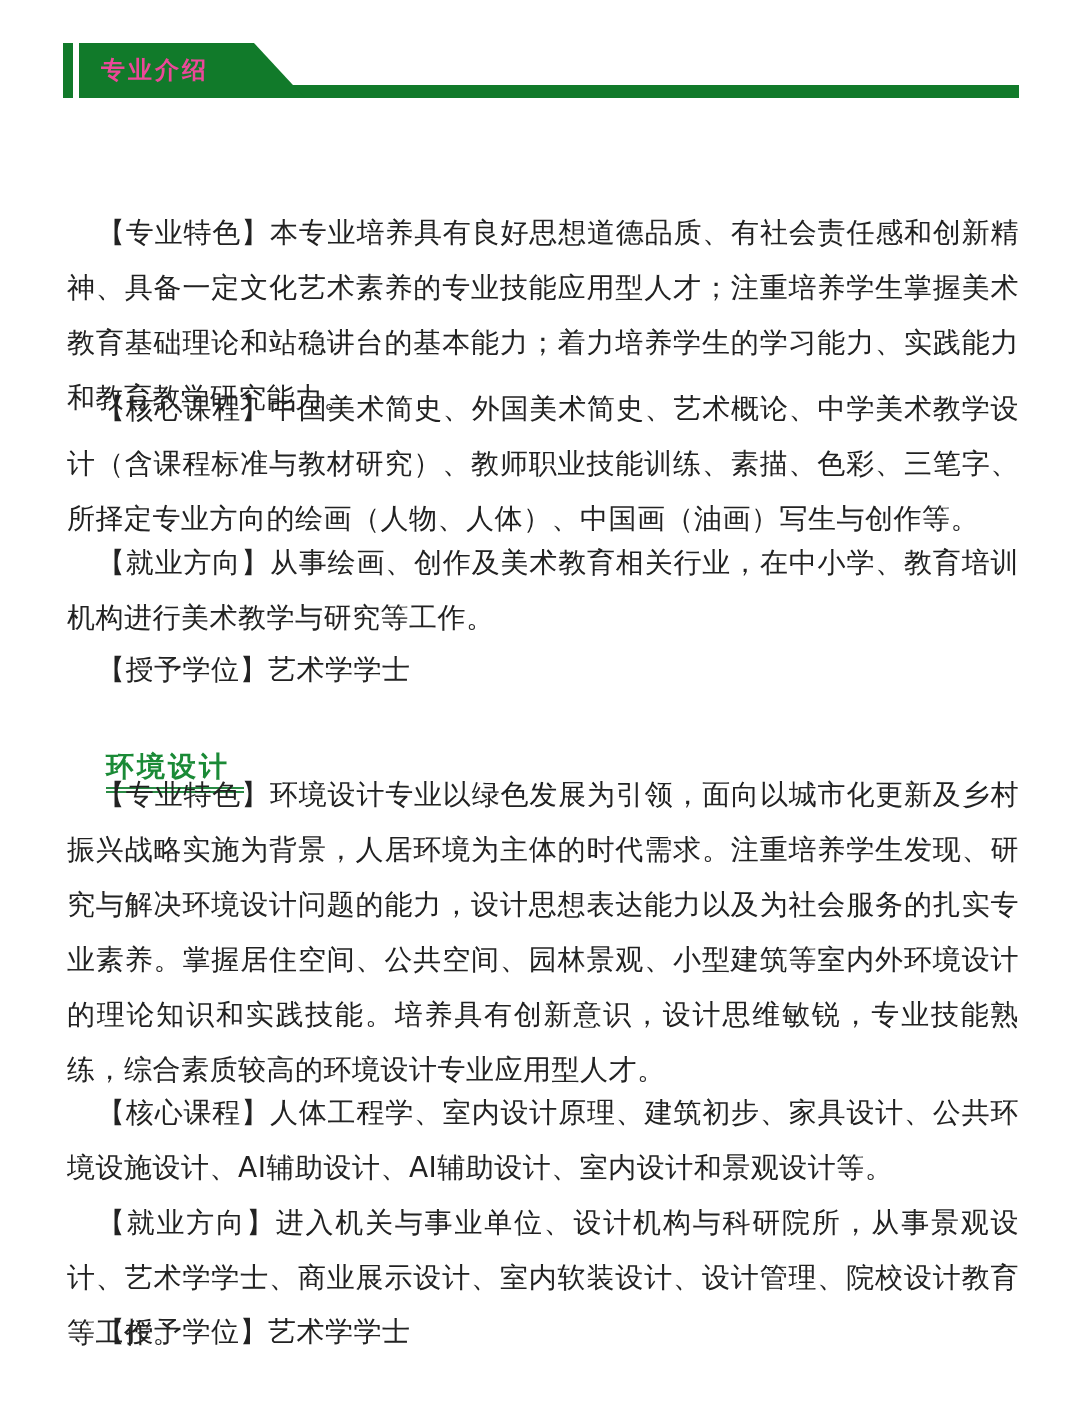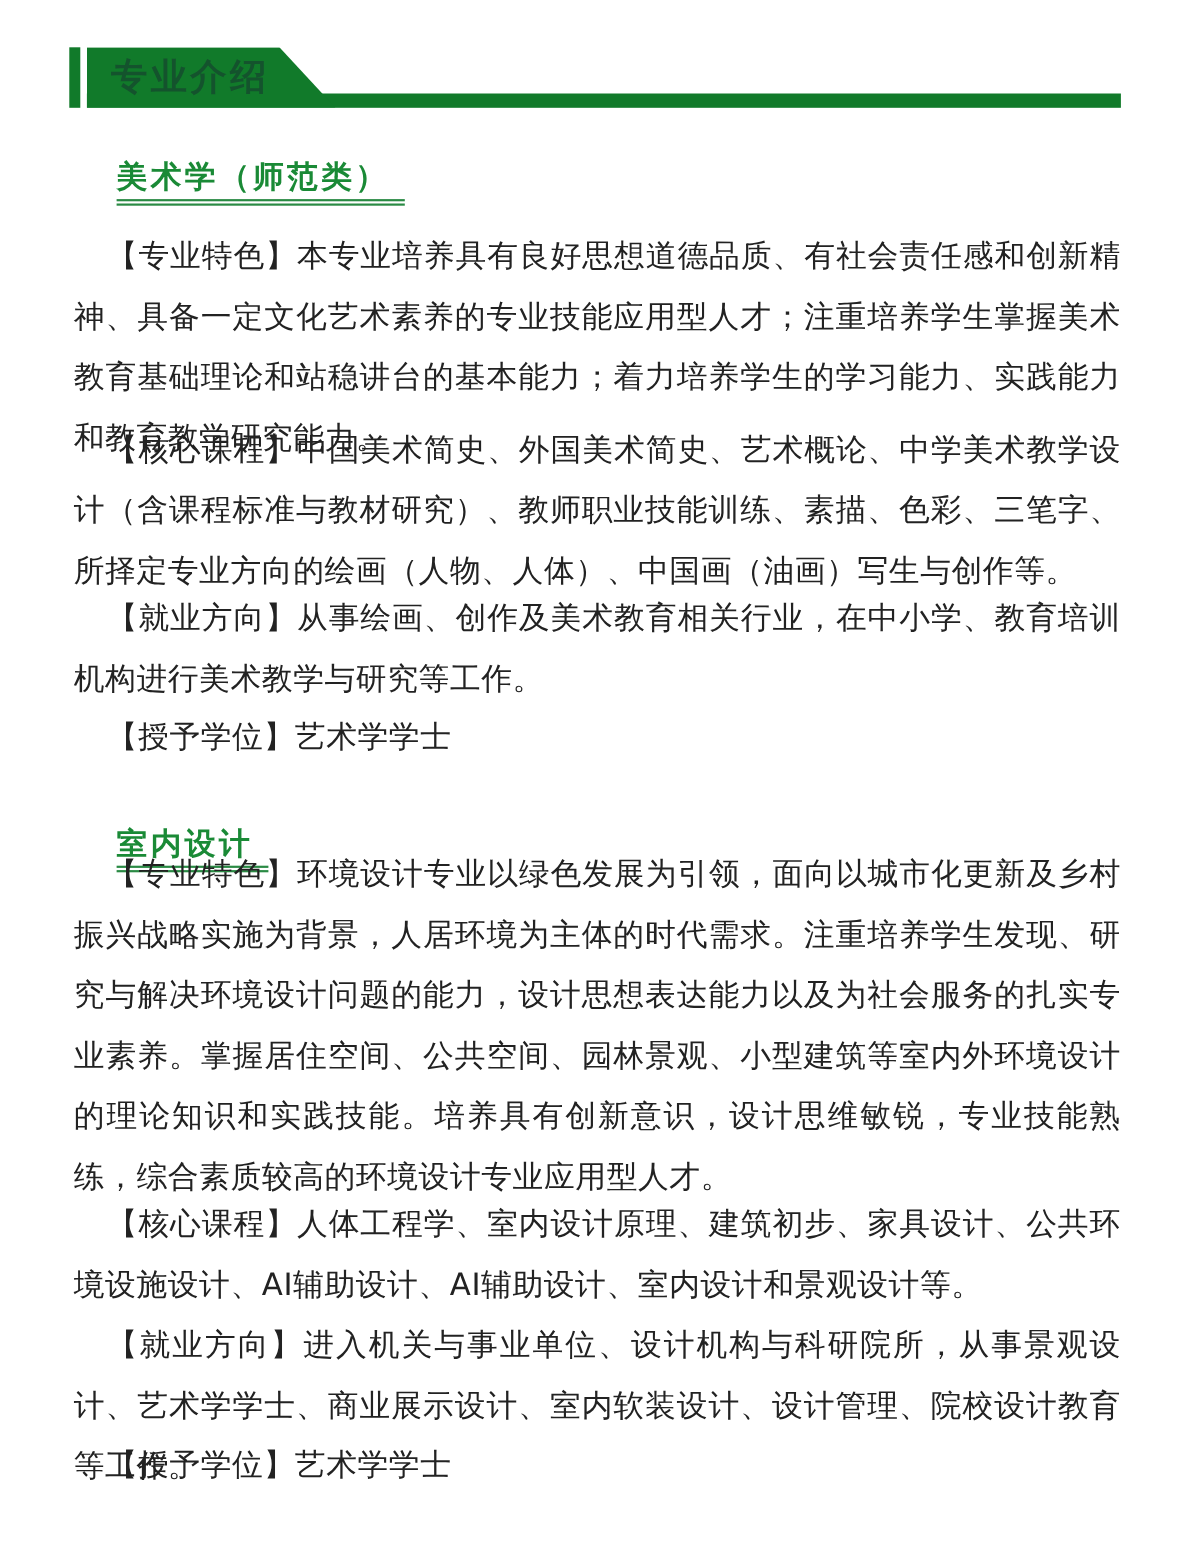--- a/index.html
+++ b/index.html
@@ -45,23 +45,23 @@
       left: 16px;
       top: 42px;
       width: 940px;
       height: 13px;
       background: #117a2a;
     }
     .banner-title {
       position: absolute;
       left: 38px;
       top: 8px;
-      font-size: 33px;
+      font-size: 24px;
       line-height: 38px;
-      color: #14532d;
+      color: #ec4899;
       letter-spacing: 3px;
       font-weight: bold;
       font-family: "DejaVu Sans", sans-serif;
     }
 
     
     .section-heading {
       position: absolute;
       left: 106px;
     }
@@ -101,34 +101,33 @@
 <body>
 
 <div class="banner">
   <div class="banner-stripe"></div>
   <div class="banner-line"></div>
   <div class="banner-tab"></div>
   <div class="banner-title">专业介绍</div>
 </div>
 
 <div class="section-heading" style="top:144px;">
-  <div class="section-title">美术学（师范类）</div>
   <div class="double-underline"></div>
 </div>
 
 <p class="para" style="top:205px;"><span class="label">【专业特色】</span><span>本专业培养具有良好思想道德品质、有社会责任感和创新精神、具备一定文化艺术素养的专业技能应用型人才；注重培养学生掌握美术教育基础理论和站稳讲台的基本能力；着力培养学生的学习能力、实践能力和教育教学研究能力。</span></p>
 
 <p class="para" style="top:381px;"><span class="label">【核心课程】</span><span>中国美术简史、外国美术简史、艺术概论、中学美术教学设计（含课程标准与教材研究）、教师职业技能训练、素描、色彩、三笔字、所择定专业方向的绘画（人物、人体）、中国画（油画）写生与创作等。</span></p>
 
 <p class="para" style="top:535px;font-family:Liberation Serif, serif;"><span class="label">【就业方向】</span><span>从事绘画、创作及美术教育相关行业，在中小学、教育培训机构进行美术教学与研究等工作。</span></p>
 
 <p class="para" style="top:642px;"><span class="label">【授予学位】</span><span>艺术学学士</span></p>
 
 <div class="section-heading" style="top:750px;">
-  <div class="section-title">室内设计</div>
+  <div class="section-title">环境设计</div>
   <div class="double-underline"></div>
 </div>
 
 <p class="para" style="top:767px;"><span class="label">【专业特色】</span><span>环境设计专业以绿色发展为引领，面向以城市化更新及乡村振兴战略实施为背景，人居环境为主体的时代需求。注重培养学生发现、研究与解决环境设计问题的能力，设计思想表达能力以及为社会服务的扎实专业素养。掌握居住空间、公共空间、园林景观、小型建筑等室内外环境设计的理论知识和实践技能。培养具有创新意识，设计思维敏锐，专业技能熟练，综合素质较高的环境设计专业应用型人才。</span></p>
 
 <p class="para" style="top:1085px;"><span class="label">【核心课程】</span><span>人体工程学、室内设计原理、建筑初步、家具设计、公共环境设施设计、AI辅助设计、AI辅助设计、室内设计和景观设计等。</span></p>
 
 <p class="para" style="top:1195px;"><span class="label">【就业方向】</span><span>进入机关与事业单位、设计机构与科研院所，从事景观设计、艺术学学士、商业展示设计、室内软装设计、设计管理、院校设计教育等工作。</span></p>
 
 <p class="para" style="top:1304px;"><span class="label">【授予学位】</span><span>艺术学学士</span></p>

